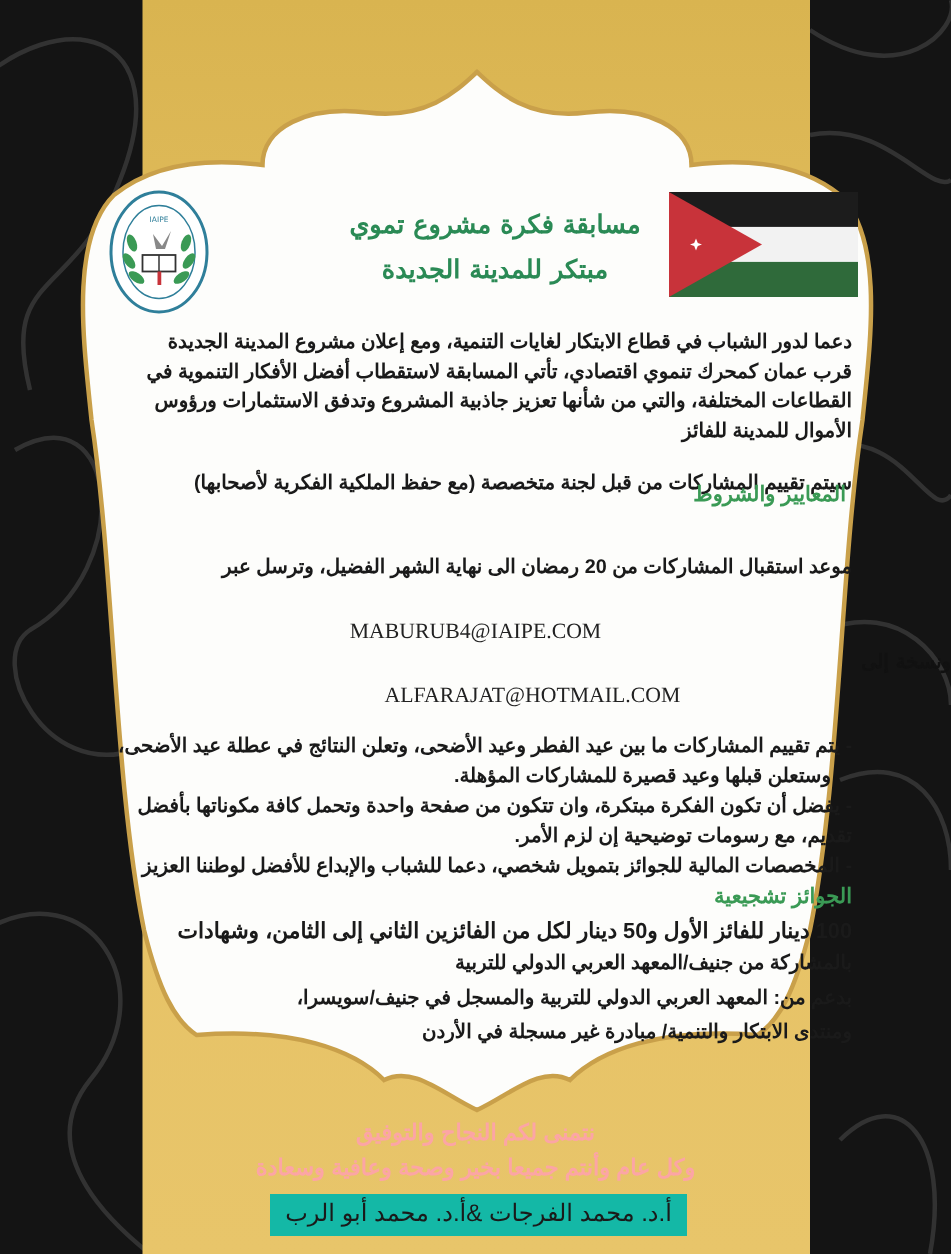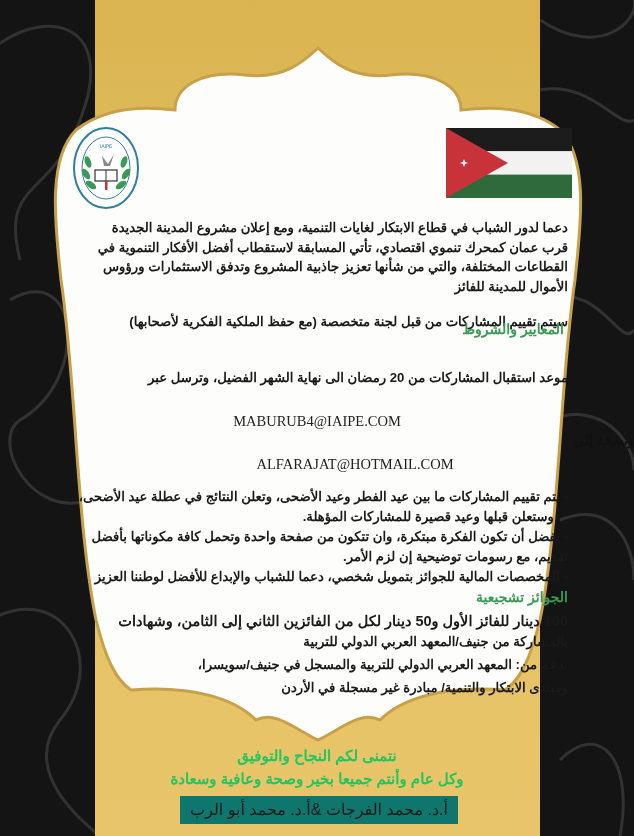--- a/index.html
+++ b/index.html
@@ -34,25 +34,25 @@
     position: absolute; width: 634px; text-align: center;
     font-family: "Liberation Serif", serif; color: #222; font-size: 14.5px;
   }
   .ar-mid {
     position: absolute; width: 634px; direction: rtl;
     font-family: "DejaVu Serif", serif; font-weight: bold; font-size: 13px; color: #111;
   }
   .footer-green {
     position: absolute; width: 634px; text-align: center; direction: rtl;
     font-family: "Liberation Sans", sans-serif; font-weight: bold;
-    color: #22c55e; font-size: 15px; line-height: 22px;
+    color: #fca5a5; font-size: 15px; line-height: 22px;
   }
   .signature {
     position: absolute; left: 180px; top: 796px; width: 278px; height: 28px;
-    background: #0f766e; direction: rtl; text-align: center;
+    background: #14b8a6; direction: rtl; text-align: center;
     font-family: "Liberation Sans", sans-serif; font-size: 16px; line-height: 28px; color: #1a1a1a;
   }
 </style>
 </head>
 <body>
 
 <svg class="bg-swirl" viewBox="0 0 634 836">
   <g fill="none" stroke="#3a3a3a" stroke-width="3" opacity="0.8">
     <path d="M-20 60 C 40 0, 120 20, 80 120 C 50 200, 0 180, 20 260"></path>
     <path d="M10 300 C 80 260, 90 380, 20 420 C -10 440, 30 520, 90 500"></path>
@@ -88,20 +88,24 @@
       <ellipse cx="54" cy="48" rx="3" ry="6" transform="rotate(35 54 48)"></ellipse>
       <ellipse cx="49" cy="59" rx="3" ry="6" transform="rotate(55 49 59)"></ellipse>
     </g>
     <rect x="23" y="44" width="22" height="11" fill="#fff" stroke="#333" stroke-width="1.2"></rect>
     <line x1="34" y1="44" x2="34" y2="55" stroke="#333" stroke-width="1"></line>
     <path d="M30 30 L36 38 L42 28 L38 40 L32 40 Z" fill="#888"></path>
     <rect x="33" y="55" width="2.5" height="9" fill="#c8333a"></rect>
     <text x="34" y="22" font-size="5" text-anchor="middle" fill="#2f7f9a" font-family="DejaVu Sans, sans-serif">IAIPE</text>
   </svg>
 
+  <div class="title">
+    <div>مسابقة فكرة مشروع تموي</div>
+    <div>مبتكر للمدينة الجديدة</div>
+  </div>
 
   <svg class="flag" viewBox="0 0 126 70">
     <rect x="0" y="0" width="126" height="23.3" fill="#1c1c1c"></rect>
     <rect x="0" y="23.3" width="126" height="23.3" fill="#f2f2f2"></rect>
     <rect x="0" y="46.6" width="126" height="23.4" fill="#2f6a3a"></rect>
     <polygon points="0,0 62,35 0,70" fill="#c8333a"></polygon>
     <polygon points="18,31 19.2,34 22,35 19.2,36 18,39 16.8,36 14,35 16.8,34" fill="#fff"></polygon>
   </svg>
 
   <div class="para" style="left:70px; top:218px; width:498px;">

